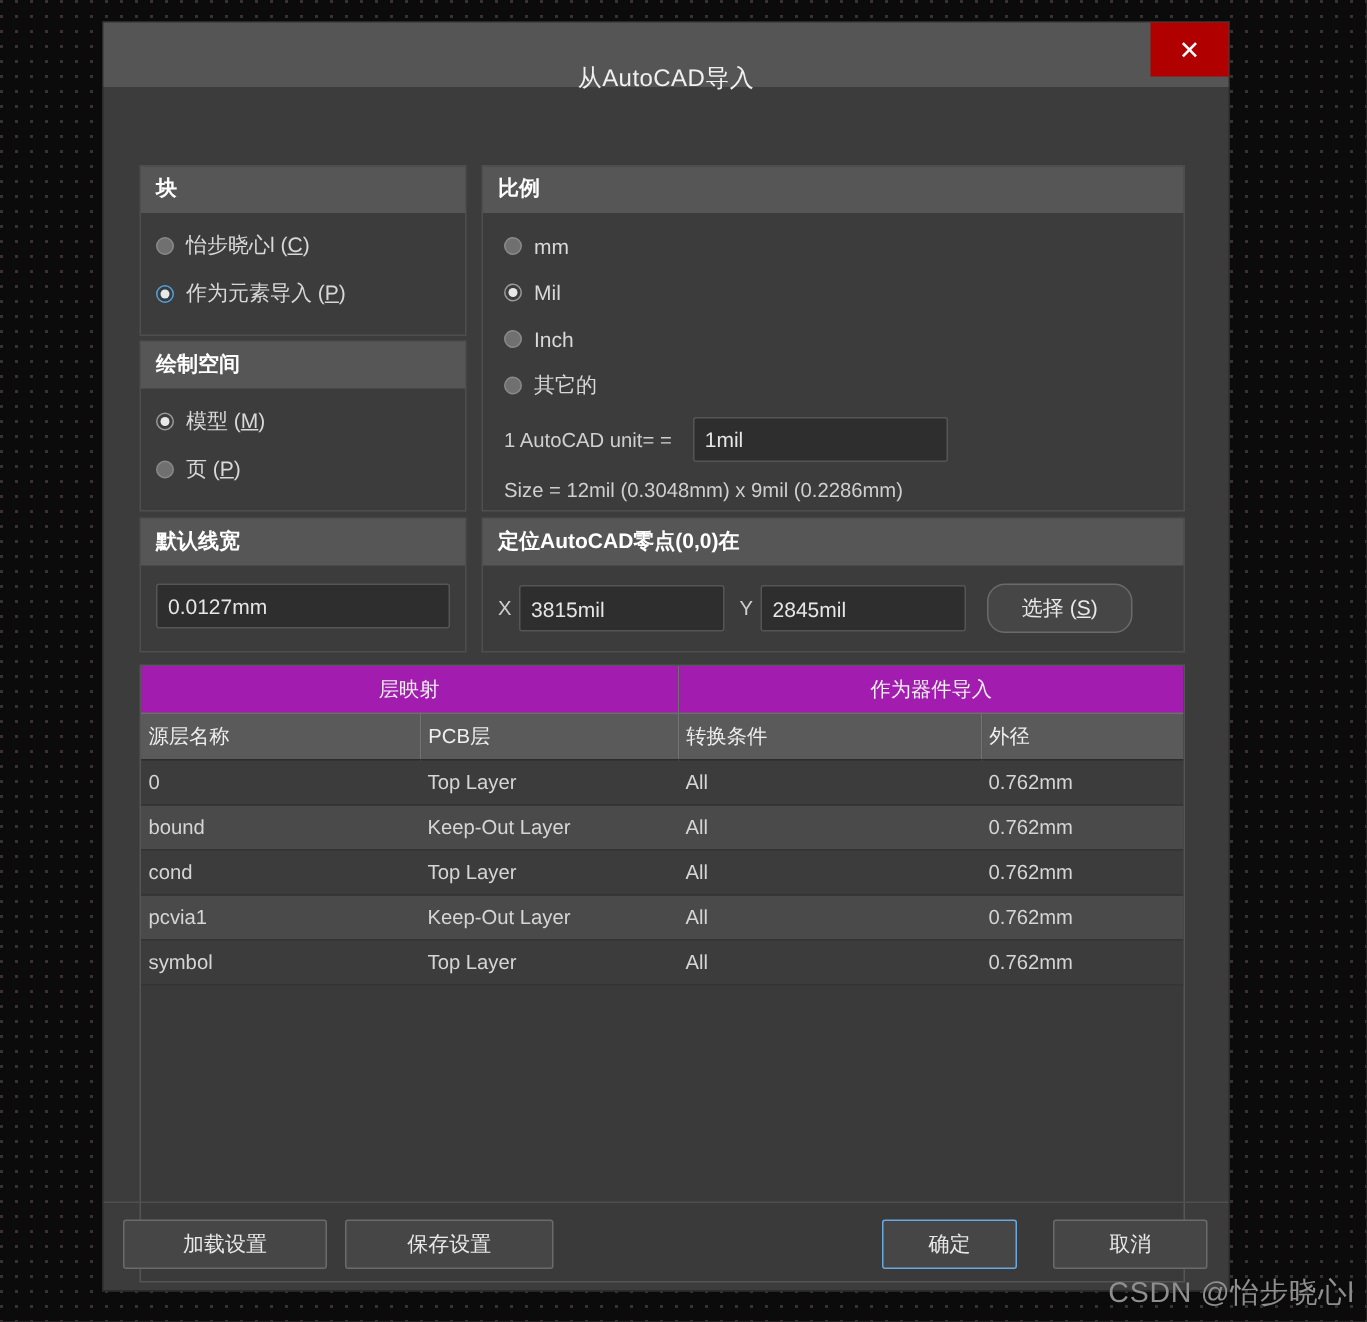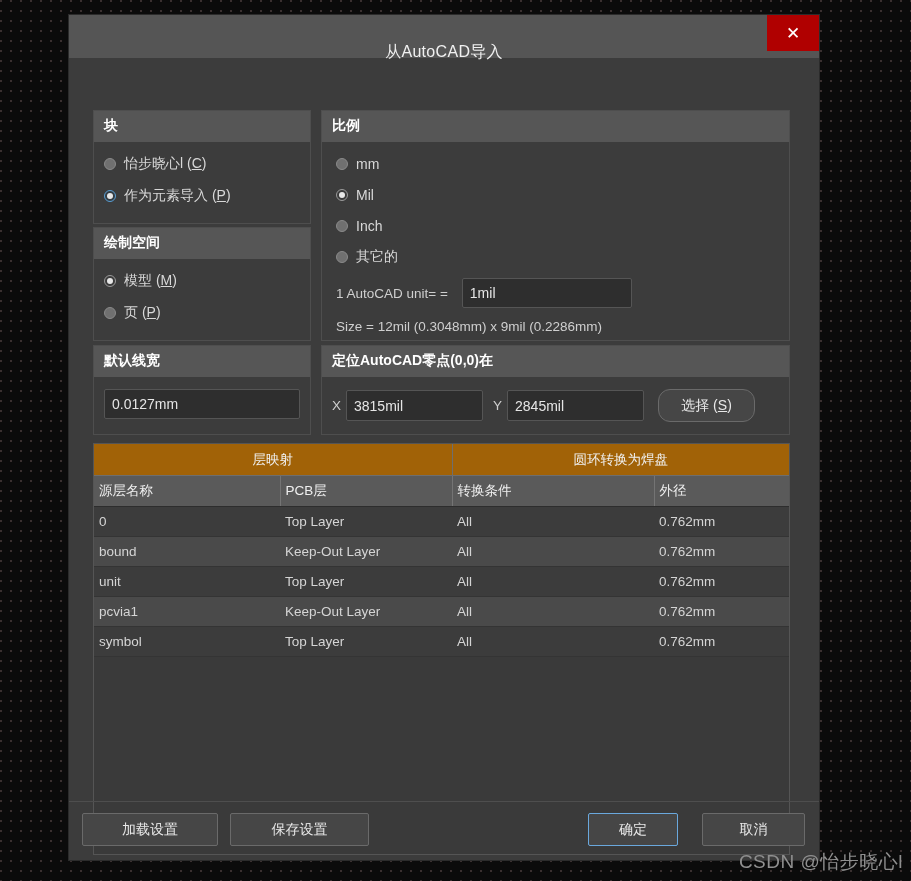--- a/index.html
+++ b/index.html
@@ -180,21 +180,21 @@
   }
   table.grid th, table.grid td {
     text-align: left;
     padding: 3px 5px;
     color: #d5d5d5;
     font-weight: normal;
     white-space: nowrap;
     overflow: hidden;
   }
   tr.supergroup th {
-    background: #a16207;
+    background: #a21caf;
     color: #f0f0f0;
     text-align: center;
     height: 25px;
     border-right: 1px solid #6e6e6e;
     border-bottom: 1px solid #6e6e6e;
   }
   tr.colhead th {
     background: #5a5a5a;
     color: #efefef;
     height: 24px;
@@ -315,21 +315,21 @@
       <table class="grid">
         <colgroup>
           <col style="width:186px">
           <col style="width:172px">
           <col style="width:202px">
           <col style="width:135px">
         </colgroup>
         <thead>
           <tr class="supergroup">
             <th colspan="2">层映射</th>
-            <th colspan="2" style="border-right:none;">圆环转换为焊盘</th>
+            <th colspan="2" style="border-right:none;">作为器件导入</th>
           </tr>
           <tr class="colhead">
             <th>源层名称</th>
             <th>PCB层</th>
             <th>转换条件</th>
             <th style="border-right:none;">外径</th>
           </tr>
         </thead>
         <tbody>
           <tr class="datarow">
@@ -338,21 +338,21 @@
             <td>All</td>
             <td>0.762mm</td>
           </tr>
           <tr class="datarow">
             <td>bound</td>
             <td>Keep-Out Layer</td>
             <td>All</td>
             <td>0.762mm</td>
           </tr>
           <tr class="datarow">
-            <td>unit</td>
+            <td>cond</td>
             <td>Top Layer</td>
             <td>All</td>
             <td>0.762mm</td>
           </tr>
           <tr class="datarow">
             <td>pcvia1</td>
             <td>Keep-Out Layer</td>
             <td>All</td>
             <td>0.762mm</td>
           </tr>

